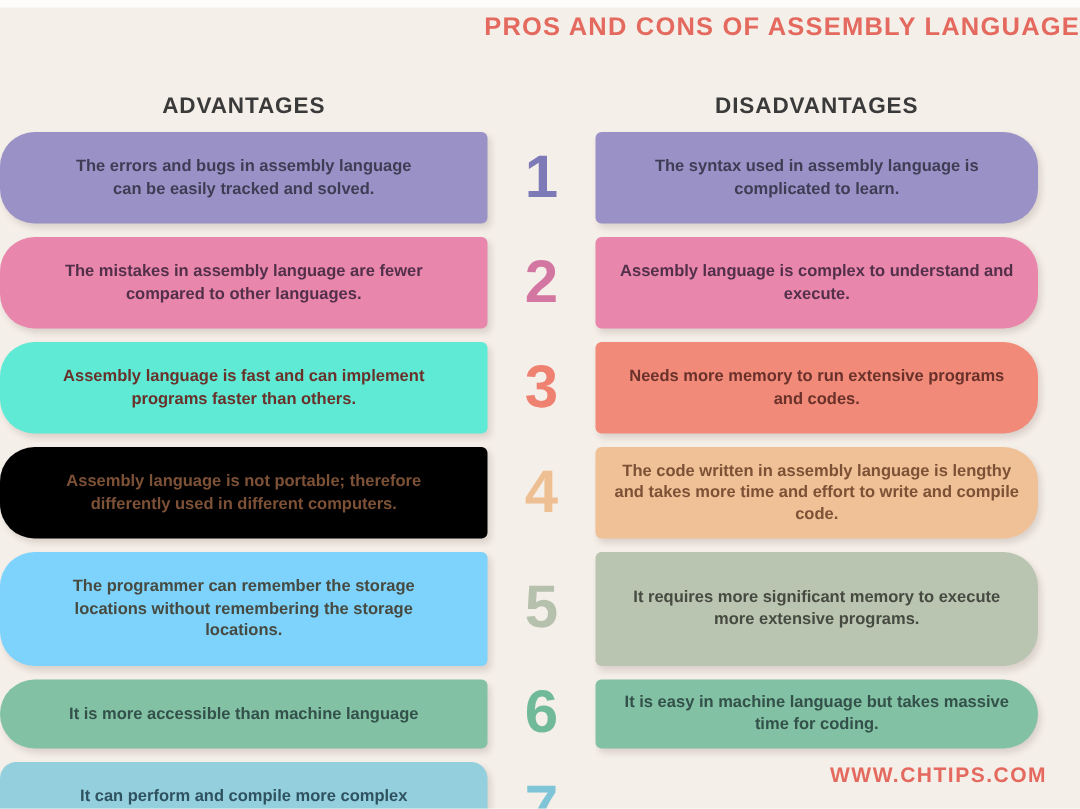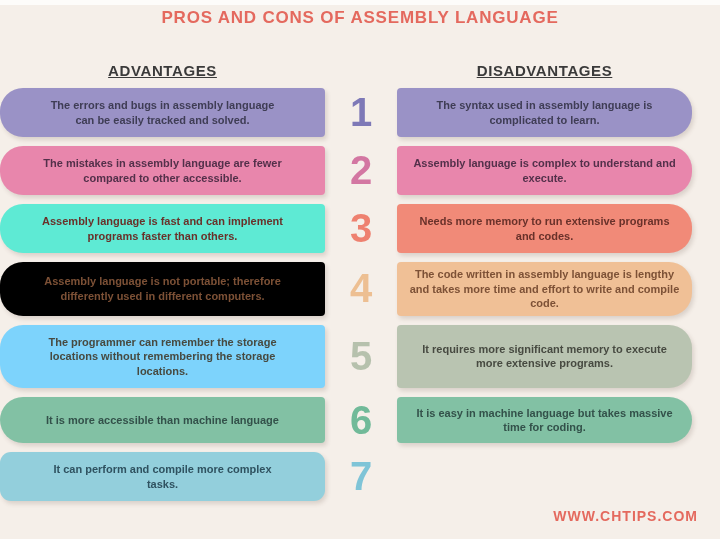--- a/index.html
+++ b/index.html
@@ -11,36 +11,35 @@
     font-family: "Liberation Sans", sans-serif;
     box-sizing: border-box;
   }
   .top-strip {
     position: absolute; top: 0; left: 0; right: 0; height: 5px;
     background: #fdfcfa;
   }
   .title {
     position: absolute;
     top: 8px; left: 0; right: 0;
-    text-align: center;
+    text-align: right;
     font-size: 17px;
     font-weight: bold;
     letter-spacing: 0.8px;
   }
   .headers {
     position: absolute;
     top: 62px; left: 0; right: 0;
     display: flex;
   }
   .header-cell {
     font-size: 15px;
     font-weight: bold;
     letter-spacing: 0.6px;
     text-align: center;
-    text-decoration: underline;
   }
   .header-left  { width: 325px; }
   .header-spacer { width: 72px; }
   .header-right { flex: 1; margin-right: 28px; }
   .table {
     position: absolute;
     top: 88px; left: 0; width: 720px;
     display: flex;
     flex-direction: column;
     gap: 9px;
@@ -57,21 +56,21 @@
     font-size: 11px;
     font-weight: bold;
     line-height: 1.32;
     box-sizing: border-box;
     min-height: 46px;
     box-shadow: 2px 3px 4px rgba(100, 80, 65, 0.18);
   }
   .pill-left {
     width: 325px;
     border-radius: 23px 4px 4px 23px;
-    padding: 10px 42px;
+    padding: 16px 42px;
   }
   .pill-right {
     flex: 1;
     margin-right: 28px;
     border-radius: 4px 23px 23px 4px;
     padding: 5px 12px;
   }
   .num {
     width: 72px;
     display: flex;
@@ -109,21 +108,21 @@
         <span>The errors and bugs in assembly language can be easily tracked and solved.</span>
       </div>
       <div class="num" style="color: rgb(126, 121, 183);">1</div>
       <div class="pill pill-right" style="background-color: rgb(154, 146, 198); color: rgb(63, 61, 85);">
         <span>The syntax used in assembly language is complicated to learn.</span>
       </div>
     </div>
 
     <div class="row">
       <div class="pill pill-left" style="background-color: rgb(232, 134, 172); color: rgb(83, 48, 74);">
-        <span>The mistakes in assembly language are fewer compared to other accessible.</span>
+        <span>The mistakes in assembly language are fewer compared to other languages.</span>
       </div>
       <div class="num" style="color: rgb(211, 119, 162);">2</div>
       <div class="pill pill-right" style="background-color: rgb(232, 134, 172); color: rgb(83, 48, 74);">
         <span>Assembly language is complex to understand and execute.</span>
       </div>
     </div>
 
     <div class="row">
       <div class="pill pill-left" style="background-color: #5eead4; color: rgb(105, 49, 42);">
         <span>Assembly language is fast and can implement programs faster than others.</span>

